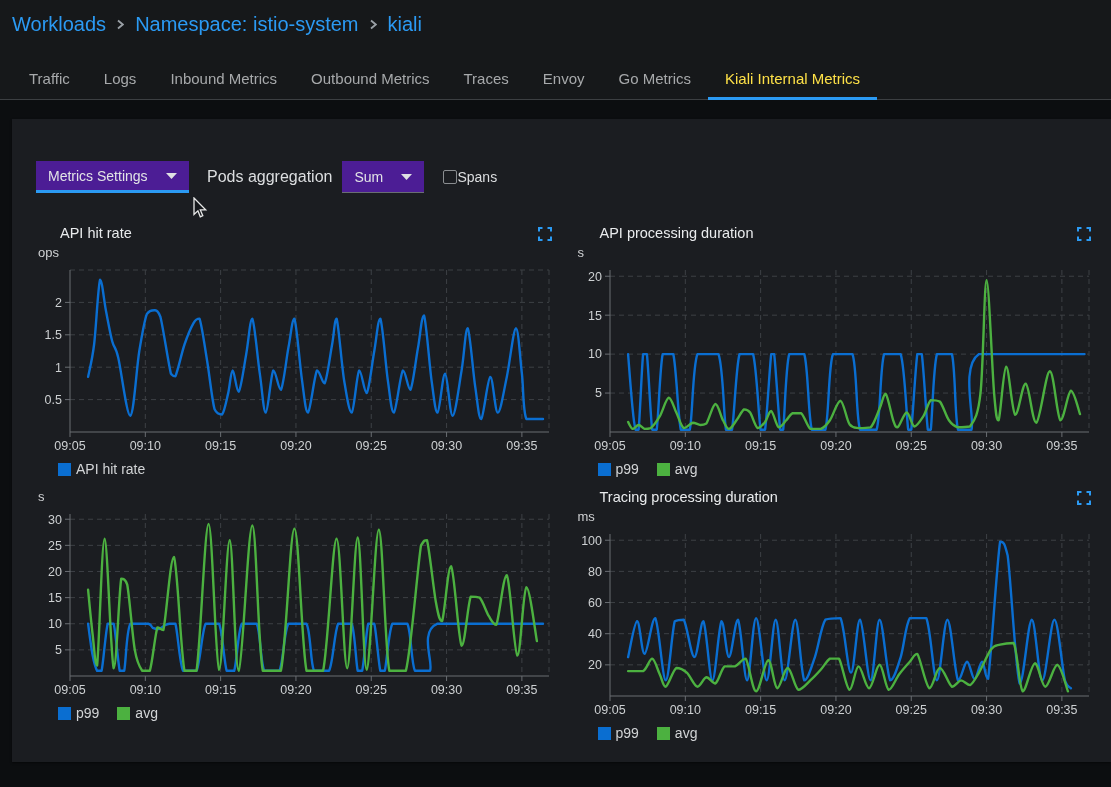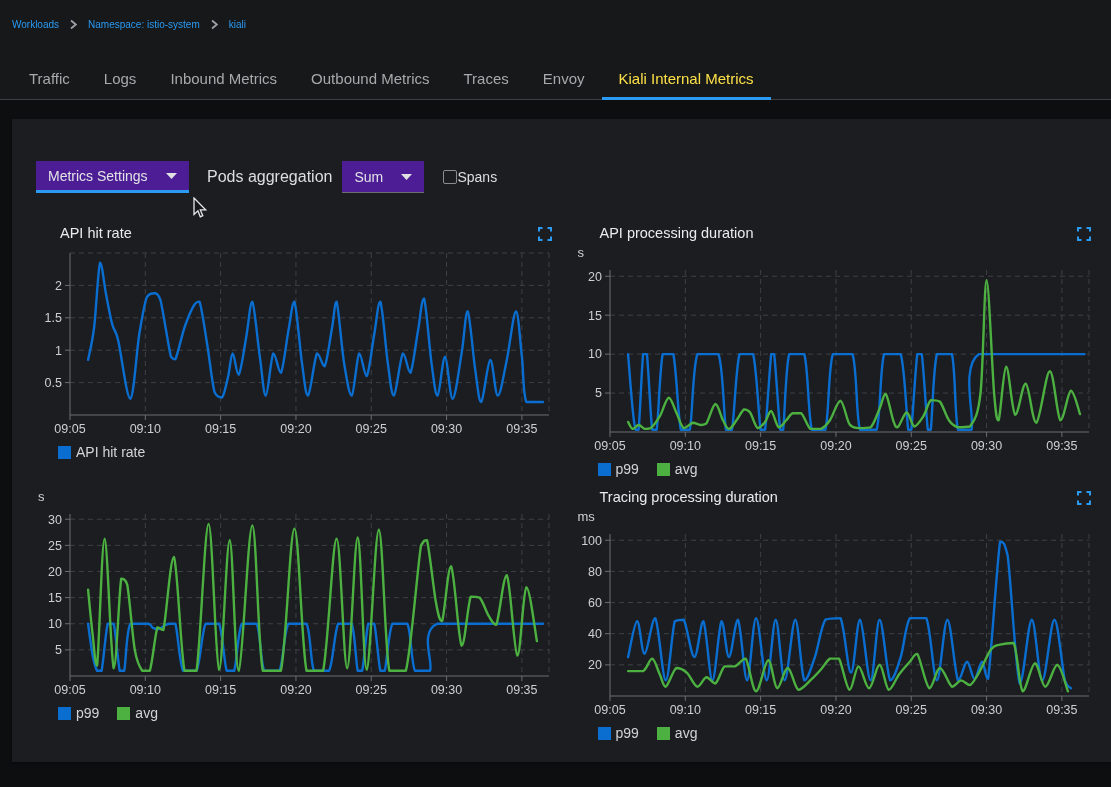--- a/index.html
+++ b/index.html
@@ -7,21 +7,21 @@
   body {
     width:1111px; height:787px; overflow:hidden; position:relative;
     background:#0c0e10;
     font-family:"Liberation Sans","DejaVu Sans",sans-serif;
     -webkit-font-smoothing:antialiased;
   }
   
   .page-header { background:#16181a; }
   .breadcrumb {
     display:flex; align-items:center; gap:11px;
-    padding:15px 0 0 12px; font-size:10px; height:33px;
+    padding:15px 0 0 12px; font-size:20px; height:33px;
   }
   .breadcrumb a { color:#2b9af3; text-decoration:none; cursor:pointer; }
   .crumb-sep { display:inline-flex; margin-top:1px; }
   .tabbar {
     display:flex; margin-top:28px; padding-left:12px;
     border-bottom:1px solid #3c3f42;
   }
   .tab {
     position:relative; padding:9px 17px 12px; font-size:15px;
     color:#a7a9ab; cursor:pointer; white-space:nowrap;
@@ -97,20 +97,21 @@
         </svg>
         <a>kiali</a>
       </nav>
     <div class="tabbar" id="tabbar">
         <div class="tab">Traffic</div>
         <div class="tab">Logs</div>
         <div class="tab">Inbound Metrics</div>
         <div class="tab">Outbound Metrics</div>
         <div class="tab">Traces</div>
         <div class="tab">Envoy</div>
+        <div class="tab">Go Metrics</div>
         <div class="tab active">Kiali Internal Metrics</div>
       </div>
   </header>
 
   <main class="content">
     <div class="card">
 
       <div class="toolbar">
         <button class="dropdown settings">
           <span>Metrics Settings</span>
@@ -138,20 +139,21 @@
             <h3 class="chart-title">API hit rate</h3>
             <button class="expand-btn">
               <svg width="14" height="14" viewBox="0 0 14 14" fill="none" stroke="#2b9af3" stroke-width="2">
                   <path d="M1 4.5 V1 H4.5"></path>
                   <path d="M9.5 1 H13 V4.5"></path>
                   <path d="M13 9.5 V13 H9.5"></path>
                   <path d="M4.5 13 H1 V9.5"></path>
                 </svg>
             </button>
           </div>
+          <div class="chart-unit">ops</div>
           <svg class="chart-svg" viewBox="0 0 523 196">
               <line x1="109.31446540880503" y1="8" x2="109.31446540880503" y2="170" stroke="#3d4045" stroke-width="1" stroke-dasharray="5 4"></line>
               <line x1="184.62893081761007" y1="8" x2="184.62893081761007" y2="170" stroke="#3d4045" stroke-width="1" stroke-dasharray="5 4"></line>
               <line x1="259.94339622641513" y1="8" x2="259.94339622641513" y2="170" stroke="#3d4045" stroke-width="1" stroke-dasharray="5 4"></line>
               <line x1="335.25786163522014" y1="8" x2="335.25786163522014" y2="170" stroke="#3d4045" stroke-width="1" stroke-dasharray="5 4"></line>
               <line x1="410.5723270440252" y1="8" x2="410.5723270440252" y2="170" stroke="#3d4045" stroke-width="1" stroke-dasharray="5 4"></line>
               <line x1="485.88679245283026" y1="8" x2="485.88679245283026" y2="170" stroke="#3d4045" stroke-width="1" stroke-dasharray="5 4"></line>
               <line x1="513" y1="8" x2="513" y2="170" stroke="#3d4045" stroke-width="1" stroke-dasharray="5 4"></line>
               <line x1="34" y1="137.6" x2="513" y2="137.6" stroke="#3d4045" stroke-width="1" stroke-dasharray="5 4"></line>
               <line x1="34" y1="105.2" x2="513" y2="105.2" stroke="#3d4045" stroke-width="1" stroke-dasharray="5 4"></line>

